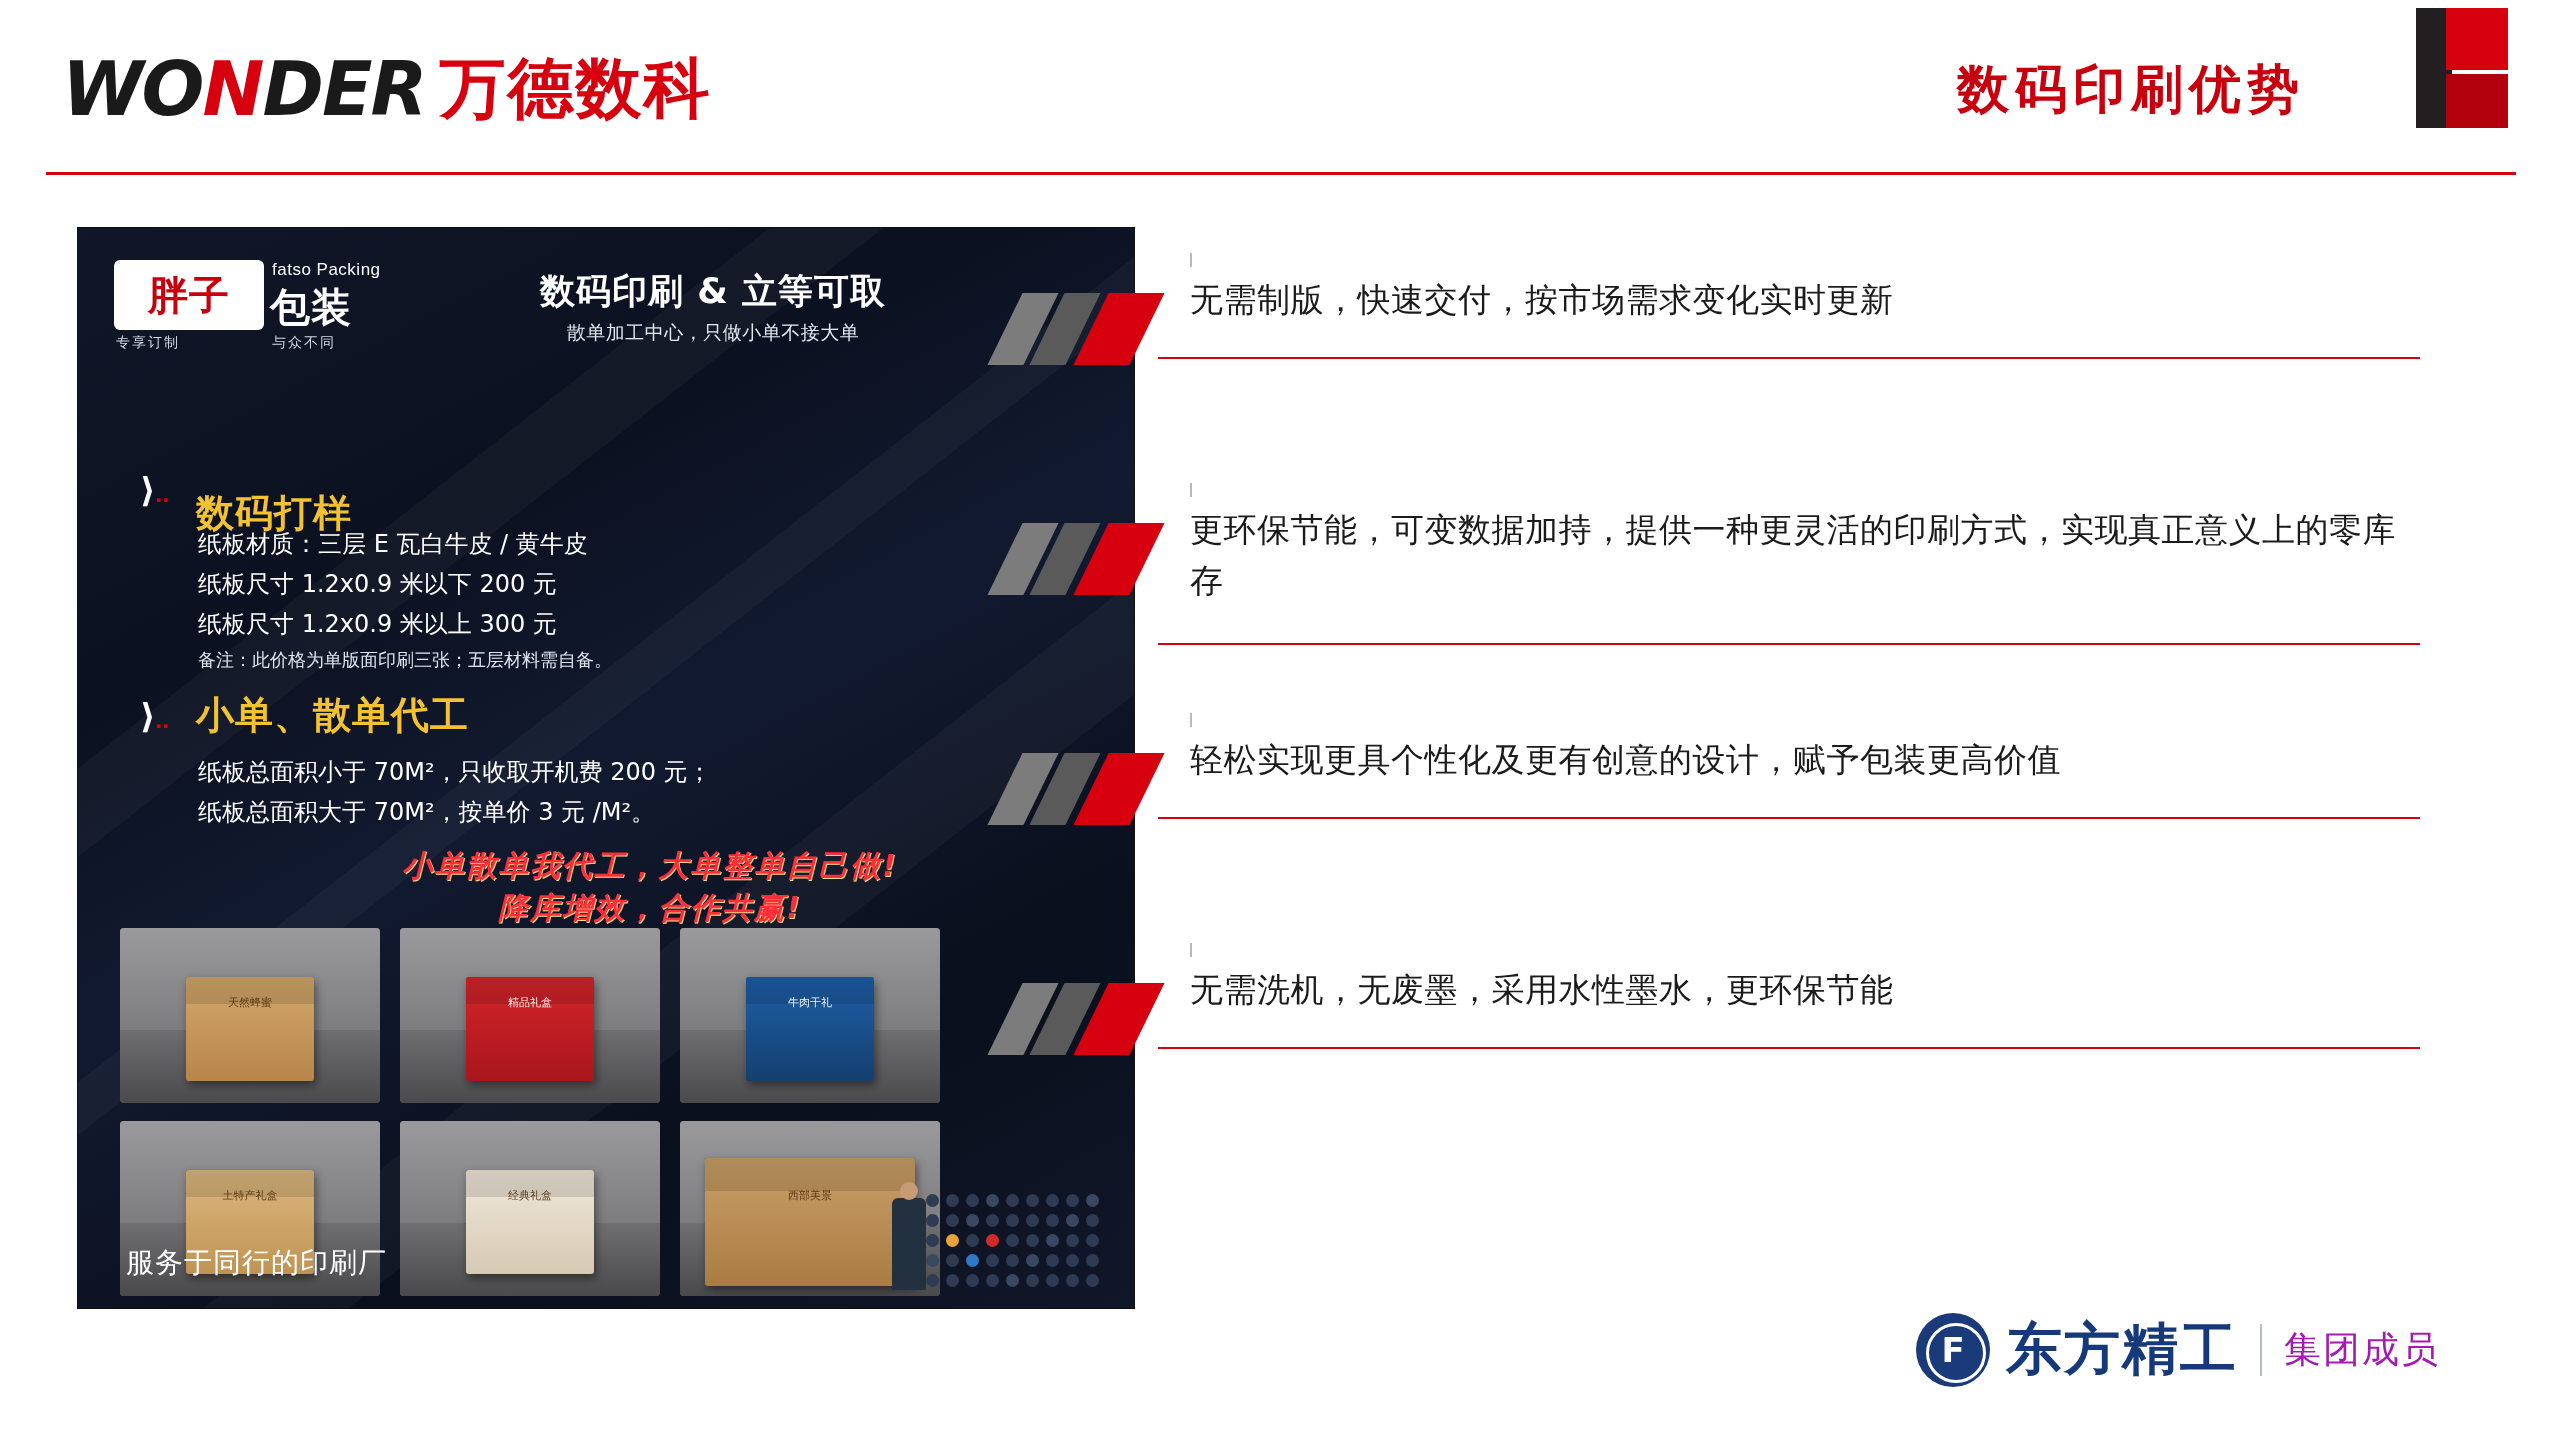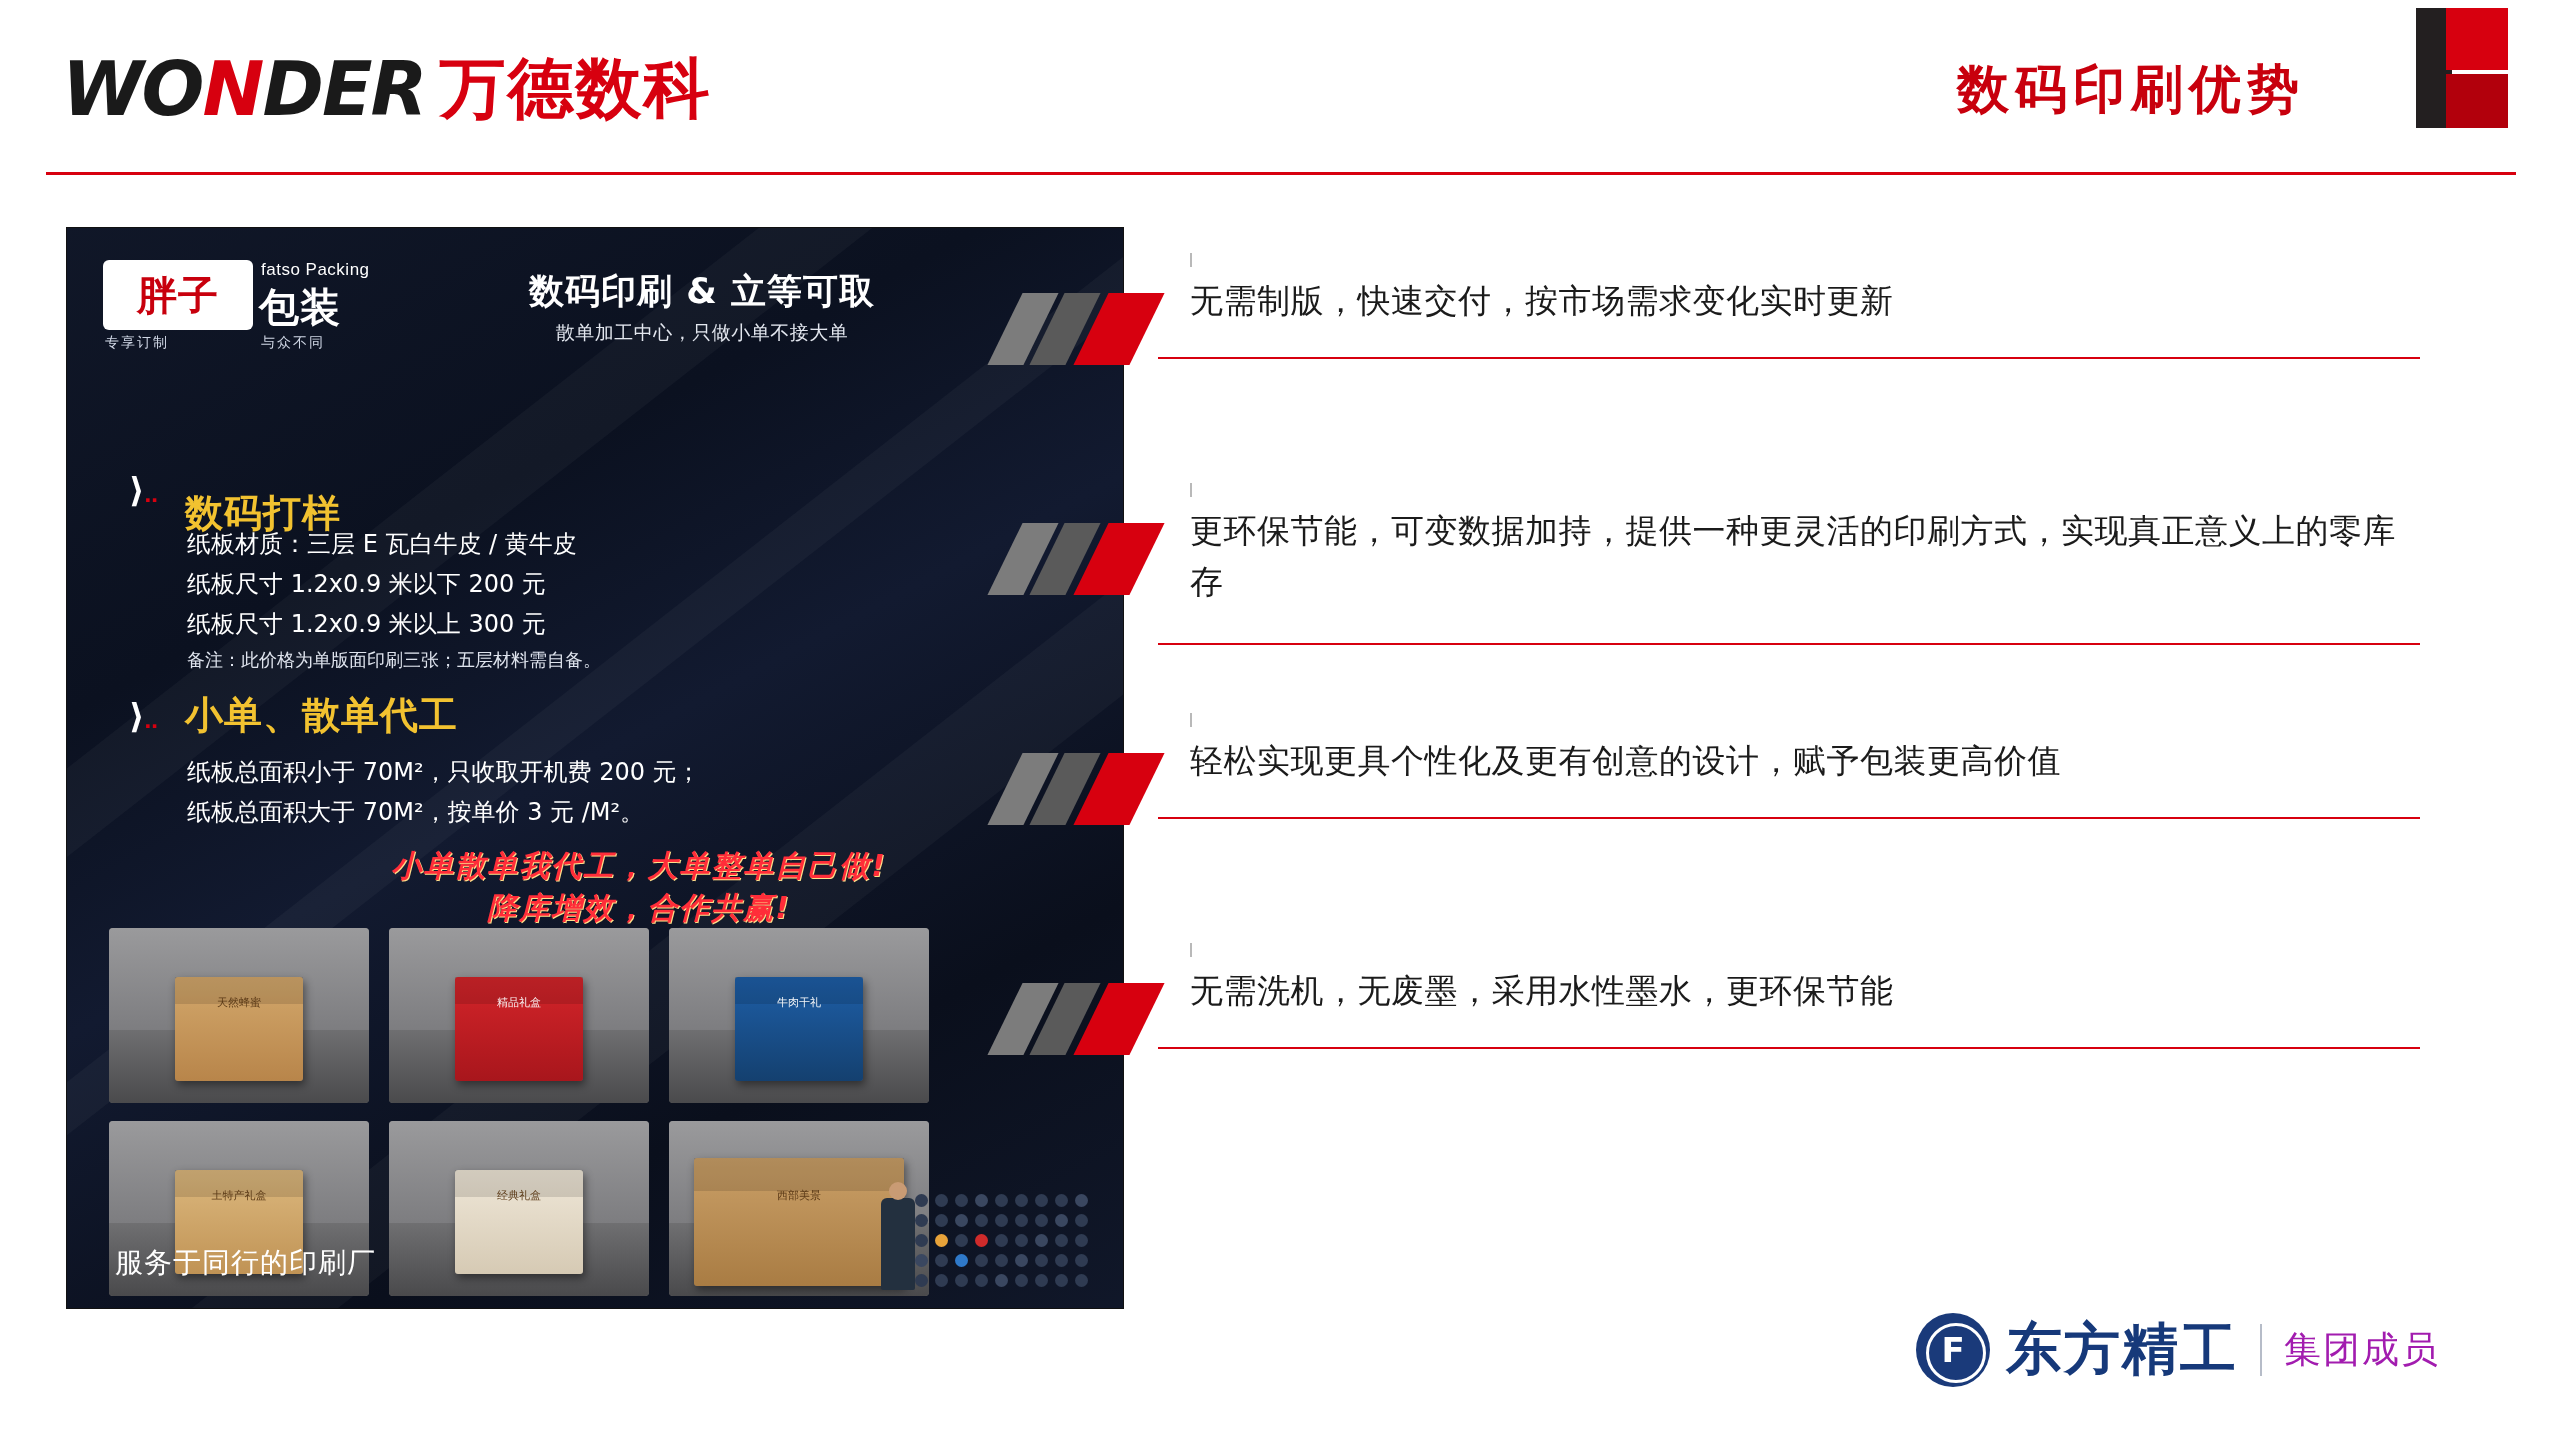--- a/index.html
+++ b/index.html
@@ -93,21 +93,21 @@
   #corner-mark .cm-red2 {
     position: absolute;
     left: 30px; top: 66px;
     width: 62px; height: 54px;
     background: #b2000c;
   }
 
   
   #poster {
     position: absolute;
-    left: 67px;
+    left: 78px;
     top: 228px;
     width: 1056px;
     height: 1080px;
     background: #0a0e1a;
     overflow: hidden;
     box-shadow: 0 0 0 1px #111;
   }
   #poster .bg-diag {
     position: absolute;
     left: -120px; top: -200px;
@@ -379,21 +379,21 @@
     transform: skewX(-26deg);
   }
   .bullet .arrows .a1 { left: 0;   background: #7c7c7c; }
   .bullet .arrows .a2 { left: 42px; background: #5a5a5a; }
   .bullet .arrows .a3 { left: 86px; width: 56px; background: #d7000f; }
   .bullet .btext {
     position: absolute;
     left: 185px;
     top: 0;
     width: 1230px;
-    font-family: Liberation Sans, sans-serif;
+    font-family: Liberation Serif, serif;
     font-size: 33px;
     line-height: 1.55;
     color: #1b1b1b;
     letter-spacing: .5px;
   }
   .bullet .bline {
     position: absolute;
     left: 153px;
     width: 1262px;
     height: 2px;

